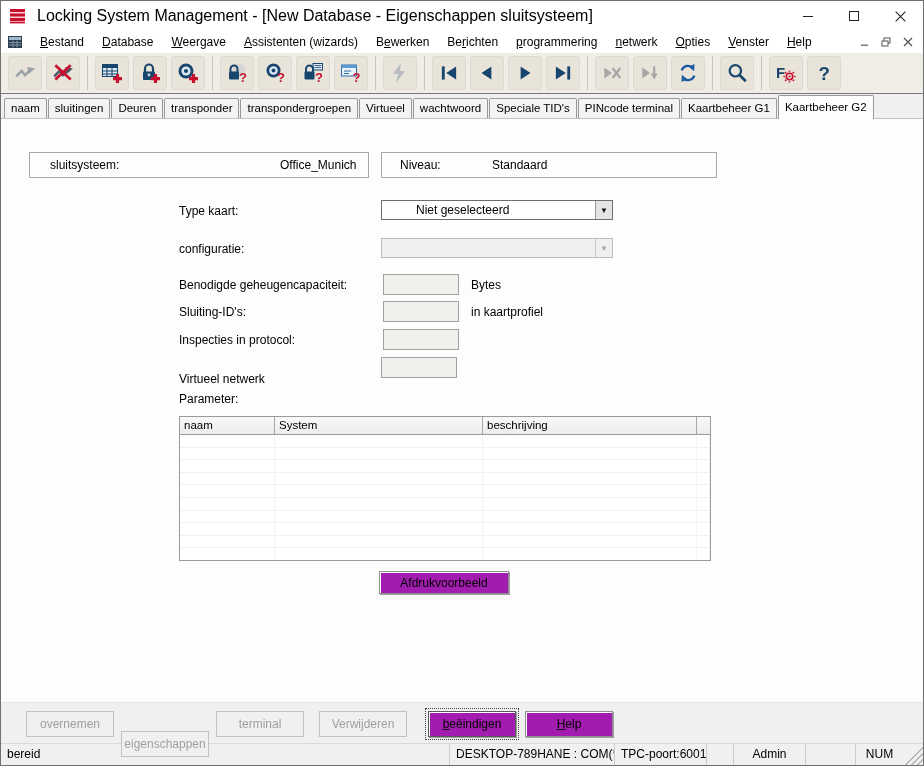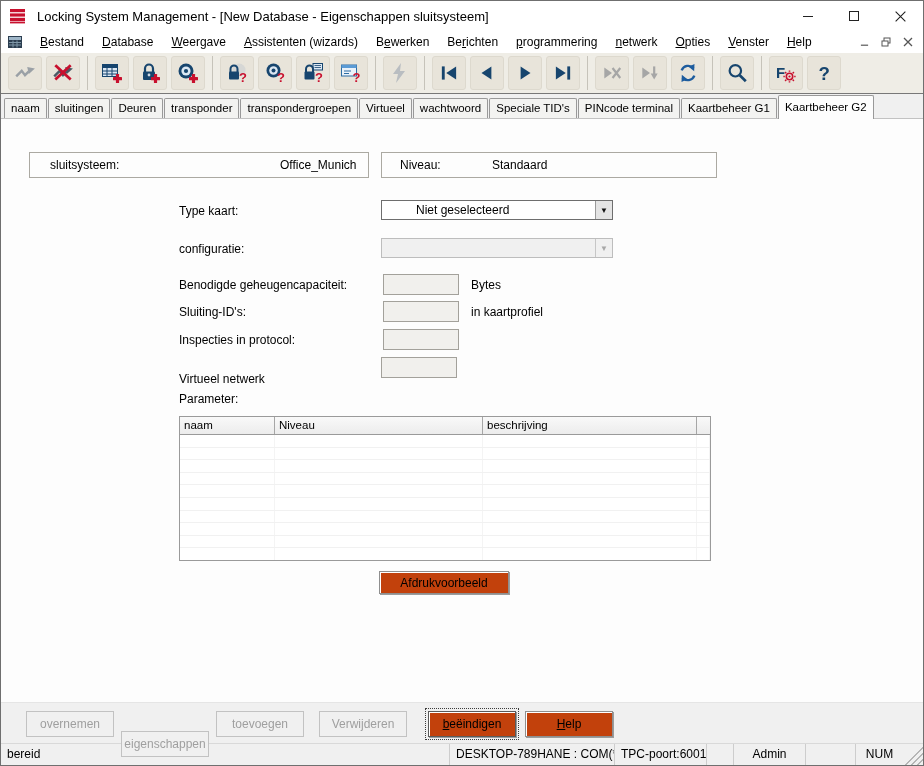--- a/index.html
+++ b/index.html
@@ -6,21 +6,21 @@
   *{box-sizing:border-box;}
   .window{
     width:924px;height:766px;position:relative;margin:0 auto;
     border:1px solid #6f6f6f;background:#f0f0f0;
     font-family:"Liberation Sans",sans-serif;font-size:12px;color:#000;
     display:flex;flex-direction:column;overflow:hidden;
   }
   
   .titlebar{height:30px;background:#ffffff;display:flex;align-items:center;flex:0 0 auto;}
   .app-logo{width:20px;height:16px;margin:0 8px 0 8px;display:flex;}
-  .title-text{font-size:13px;}
+  .title-text{font-size:16px;}
   .win-controls{margin-left:auto;display:flex;height:100%;}
   .wbtn{width:46px;height:100%;display:flex;align-items:center;justify-content:center;}
   
   .menubar{height:22px;background:#ffffff;display:flex;align-items:center;padding-left:6px;flex:0 0 auto;}
   .mdi-icon{width:18px;height:16px;margin-right:6px;display:flex;}
   .menu-item{padding:2px 9px;white-space:nowrap;cursor:default;}
   .mdi-controls{margin-left:auto;display:flex;margin-right:4px;}
   .mdibtn{width:22px;height:18px;display:flex;align-items:center;justify-content:center;}
   
   .toolbar{height:41px;background:#efede6;border-bottom:1px solid #787878;display:flex;align-items:center;padding-left:5px;flex:0 0 auto;}
@@ -42,21 +42,21 @@
   .combo .arrowbtn{width:17px;background:#e4e4e4;border-left:1px solid #9a9a9a;display:flex;align-items:center;justify-content:center;font-size:8px;color:#111;}
   .combo.disabled{background:#f0f0f0;border-color:#bdbdbd;color:#9a9a9a;}
   .combo.disabled .arrowbtn{background:#f0f0f0;color:#a8a8a8;border-left-color:#c6c6c6;}
   .field{position:absolute;width:76px;height:21px;border:1px solid #a3a19b;background:#f1f0ed;font-family:"Liberation Sans",sans-serif;font-size:12px;padding:0 3px;}
   .ptable{position:absolute;left:178px;top:297px;width:532px;height:145px;border:1px solid #9a9a9a;background:#fff;overflow:hidden;}
   .ptable-hdr{display:flex;height:18px;border-bottom:1px solid #9a9a9a;}
   .hcell{background:linear-gradient(#f9f9f9,#ececec);border-right:1px solid #a6a6a6;padding:2px 4px;font-size:11.5px;white-space:nowrap;overflow:hidden;flex:0 0 auto;}
   .hcell:last-child{border-right:none;}
   .prow{display:flex;height:12.6px;border-bottom:1px solid #f1f1f1;}
   .pcell{border-right:1px solid #f4f4f4;flex:0 0 auto;height:100%;}
-  .btn{background:#c2410c;border:1px solid #8f8f8f;box-shadow:inset 1px 1px 0 #ffffff,1px 1px 0 #9c9c9c;
+  .btn{background:#a21caf;border:1px solid #8f8f8f;box-shadow:inset 1px 1px 0 #ffffff,1px 1px 0 #9c9c9c;
        font-family:"Liberation Sans",sans-serif;font-size:12px;color:#000;display:flex;align-items:center;justify-content:center;cursor:default;white-space:nowrap;}
   .btn.disabled{color:#9f9f9f;border-color:#c2c2c2;box-shadow:none;background:#f0f0f0;}
   .btn.default{outline:1px dotted #3c3c3c;outline-offset:2px;border-color:#5a5a5a;}
   .print-btn{position:absolute;left:378px;top:452px;width:130px;height:23px;}
   
   .footer{height:41px;background:#f0f0f0;border-top:1px solid #e5e5e5;position:relative;flex:0 0 auto;}
   .fbtn{position:absolute;top:8px;width:88px;height:26px;}
   
   .statusbar{height:22px;background:#f0f0f0;border-top:1px solid #d9d9d9;display:flex;align-items:stretch;font-size:12px;flex:0 0 auto;}
   .spanel{border-left:1px solid #cdcdcd;padding:3px 6px 0 6px;white-space:nowrap;overflow:hidden;flex:0 0 auto;}
@@ -345,21 +345,21 @@
     <input class="field" style="left: 382px; top: 210px;" readonly="" value="">
 
     <span class="lbl" style="left:178px;top:253px;">Virtueel netwerk</span>
     <input class="field" style="left: 380px; top: 238px;" readonly="" value="">
 
     <span class="lbl" style="left:178px;top:273px;">Parameter:</span>
 
     <div class="ptable">
       <div class="ptable-hdr" id="ptable-hdr">
           <div class="hcell" style="width: 95px;">naam</div>
-          <div class="hcell" style="width: 208px;">Niveau</div>
+          <div class="hcell" style="width: 208px;">System</div>
           <div class="hcell" style="width: 214px;">beschrijving</div>
           <div class="hcell" style="width: 13px;"></div>
         </div>
       <div id="ptable-body">
           <div class="prow">
             <div class="pcell" style="width: 95px;"></div>
             <div class="pcell" style="width: 208px;"></div>
             <div class="pcell" style="width: 214px;"></div>
             <div class="pcell" style="width: 13px;"></div>
           </div>
@@ -419,21 +419,21 @@
           </div>
         </div>
     </div>
 
     <div class="btn print-btn">Afdrukvoorbeeld</div>
   </div>
 
   <div class="footer" id="footer">
       <div class="btn fbtn disabled" style="left: 25px;">overnemen</div>
       <div class="btn fbtn disabled" style="left: 120px; margin-top: 20px;">eigenschappen</div>
-      <div class="btn fbtn disabled" style="left: 215px;">toevoegen</div>
+      <div class="btn fbtn disabled" style="left: 215px;">terminal</div>
       <div class="btn fbtn disabled" style="left: 318px;">Verwijderen</div>
       <div class="btn fbtn default" style="left: 427px;"><u>b</u>eëindigen</div>
       <div class="btn fbtn" style="left: 524px;"><u>H</u>elp</div>
     </div>
 
   <div class="statusbar" id="statusbar">
       <div class="spanel first">bereid</div>
       <div class="spanel" style="width: 165px;">DESKTOP-789HANE : COM(*)</div>
       <div class="spanel" style="width: 92px;">TPC-poort:6001</div>
       <div class="spanel" style="width: 27px;"></div>

